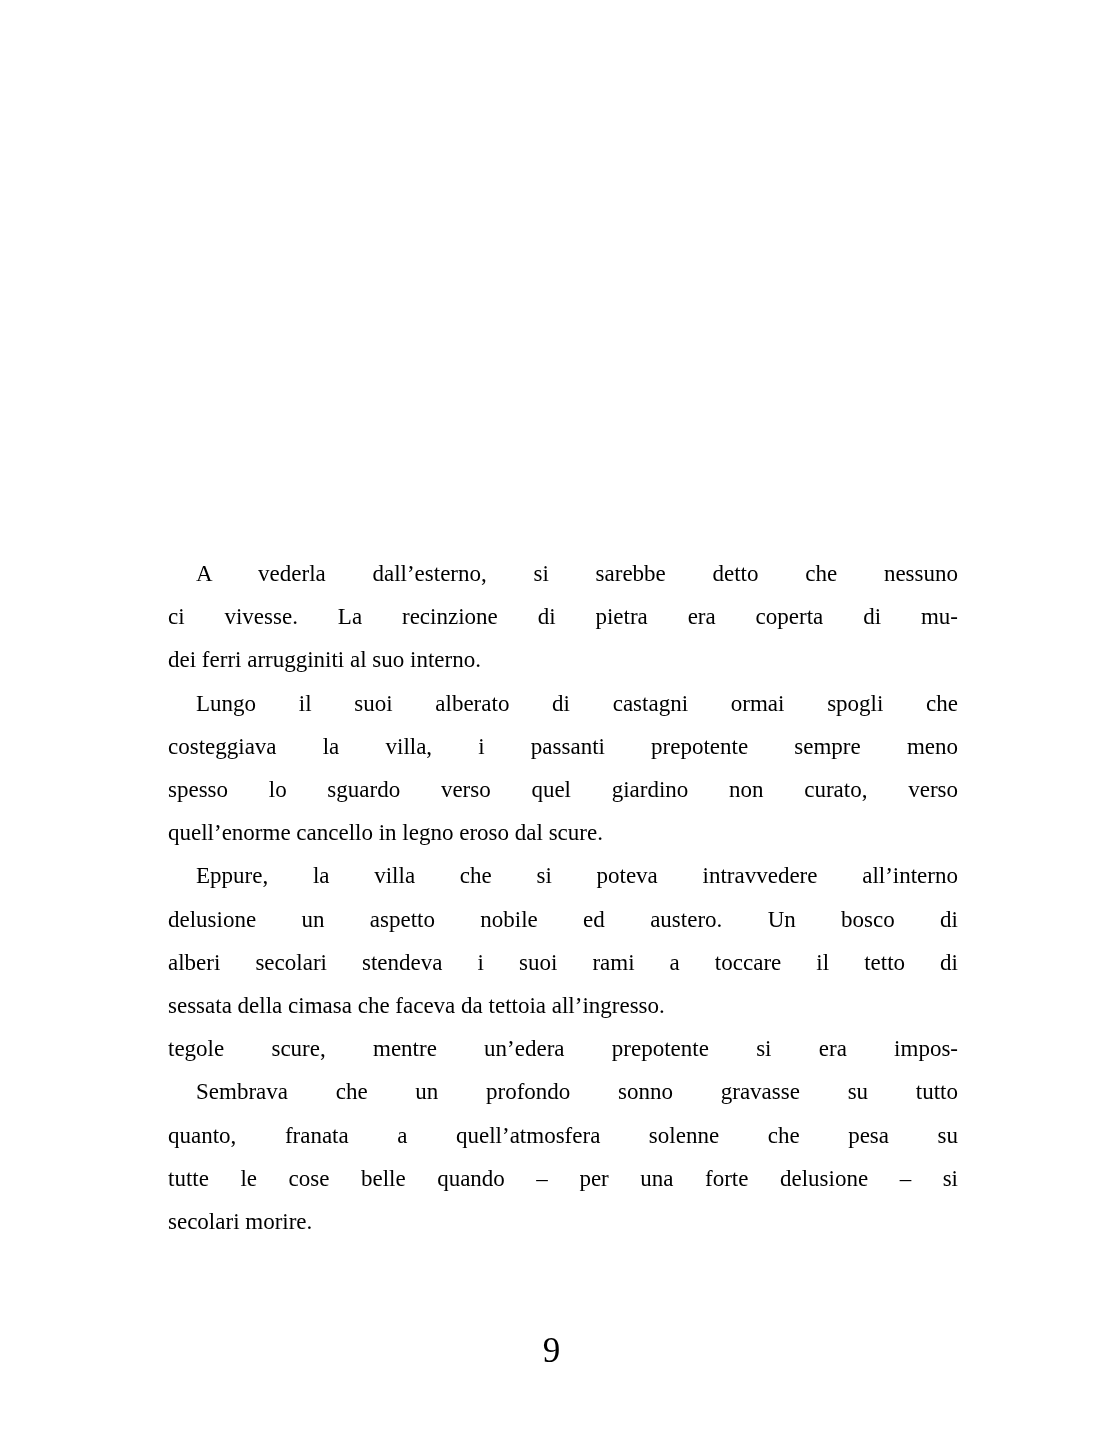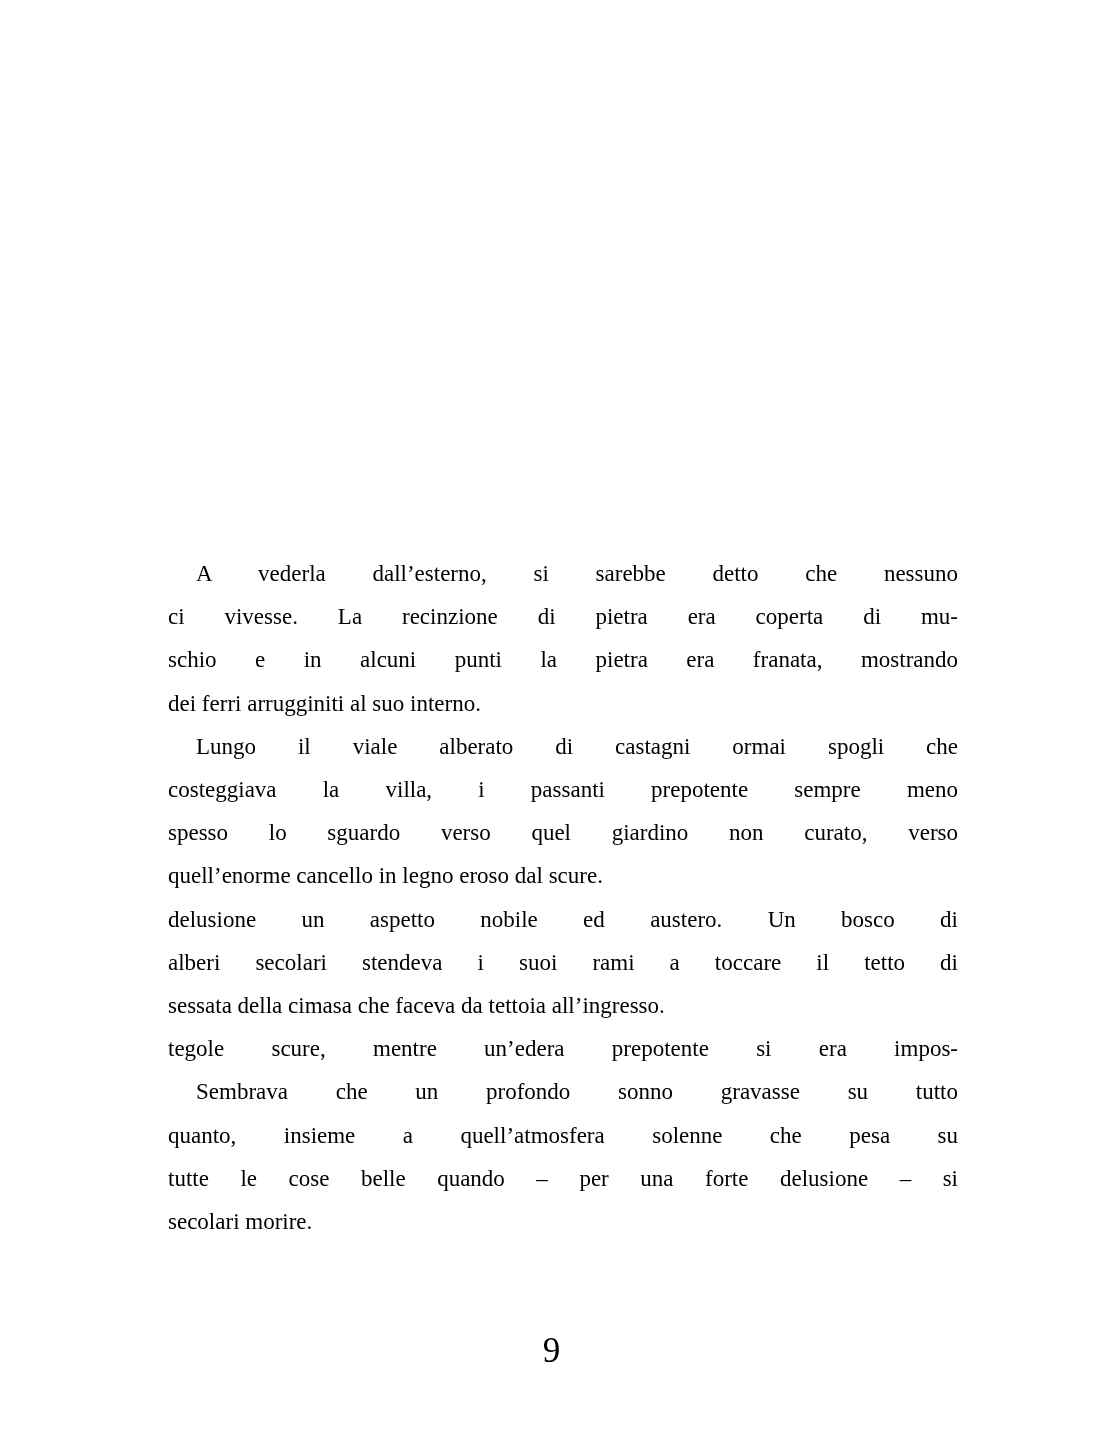--- a/index.html
+++ b/index.html
@@ -49,36 +49,36 @@
   }
 </style>
 </head>
 <body>
 
 <div class="page" style="background: rgb(255, 255, 255); color: rgb(0, 0, 0);">
   <div class="text-block" id="text-block">
       <div class="paragraph">
         <div class="line first">A vederla dall’esterno, si sarebbe detto che nessuno</div>
         <div class="line">ci vivesse. La recinzione di pietra era coperta di mu-</div>
-        <div class="line">schio e in alcuni punti la pietra era franata, mostrando</div>
         <div class="line last">dei ferri arrugginiti al suo interno.</div>
       </div>
       <div class="paragraph">
-        <div class="line first">Lungo il viale alberato di castagni ormai spogli che</div>
+        <div class="line first">Lungo il suoi alberato di castagni ormai spogli che</div>
         <div class="line">costeggiava la villa, i passanti prepotente sempre meno</div>
         <div class="line">spesso lo sguardo verso quel giardino non curato, verso</div>
         <div class="line last">quell’enorme cancello in legno eroso dal scure.</div>
       </div>
       <div class="paragraph">
+        <div class="line first">Eppure, la villa che si poteva intravvedere all’interno</div>
         <div class="line">delusione un aspetto nobile ed austero. Un bosco di</div>
         <div class="line">alberi secolari stendeva i suoi rami a toccare il tetto di</div>
         <div class="line last">sessata della cimasa che faceva da tettoia all’ingresso.</div>
         <div class="line">tegole scure, mentre un’edera prepotente si era impos-</div>
       </div>
       <div class="paragraph">
         <div class="line first">Sembrava che un profondo sonno gravasse su tutto</div>
-        <div class="line">quanto, insieme a quell’atmosfera solenne che pesa su</div>
+        <div class="line">quanto, franata a quell’atmosfera solenne che pesa su</div>
         <div class="line">tutte le cose belle quando – per una forte delusione – si</div>
         <div class="line last">secolari morire.</div>
       </div>
     </div>
   <div class="page-number">9</div>
 </div>
 
 </body></html>

